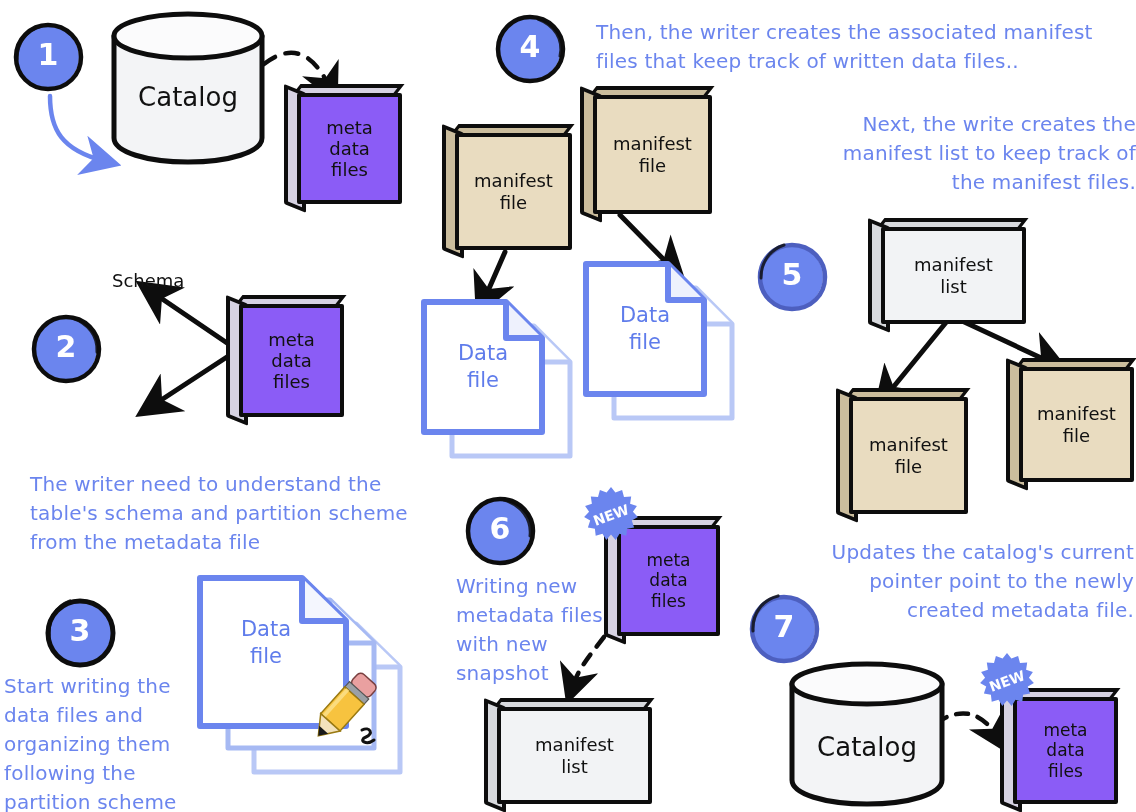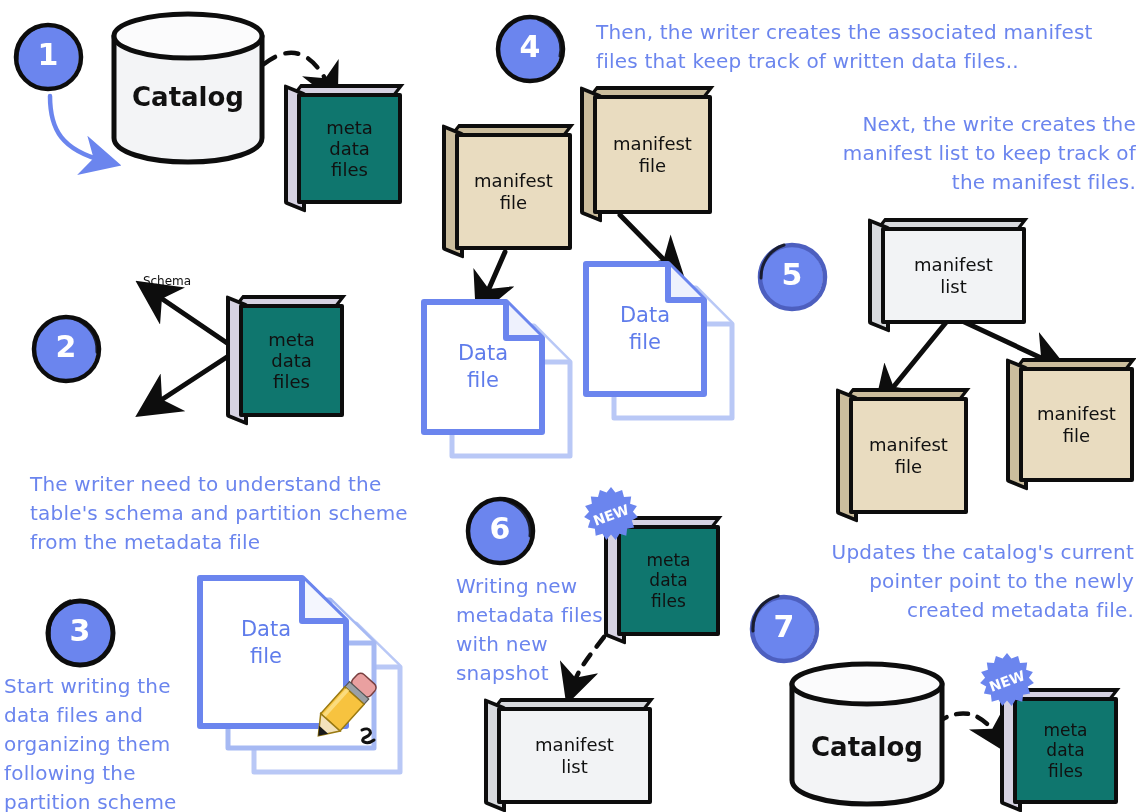--- a/index.html
+++ b/index.html
@@ -27,21 +27,21 @@
     font-family:"DejaVu Sans", sans-serif;
     font-size:20px;line-height:29px;font-weight:400;
     letter-spacing:.2px;white-space:pre-line;
   }
   .note.center{text-align:right;}
 
   
   .blab{
     position:absolute;color:#111111;
     font-family:"DejaVu Sans", sans-serif;
-    font-size:12px;line-height:22px;text-align:center;white-space:pre-line;
+    font-size:18px;line-height:22px;text-align:left;white-space:pre-line;
   }
 
   
   .book{position:absolute;}
   .book .face{
     position:absolute;left:13px;top:9px;right:0;bottom:0;
     border:4px solid #0d0d0d;border-radius:2px;
     display:flex;align-items:center;justify-content:center;
     text-align:center;color:#111;line-height:1.18;
     font-family:"DejaVu Sans", sans-serif;
@@ -50,42 +50,42 @@
   .book .spine{
     position:absolute;left:0;top:0;width:22px;height:100%;
     background:#cfc8b6;border:4px solid #0d0d0d;border-radius:2px;
     box-sizing:border-box;transform:skewY(22deg);transform-origin:top left;
   }
   .book .top{
     position:absolute;left:4px;top:0;right:10px;height:16px;
     background:#cfc8b6;border:4px solid #0d0d0d;box-sizing:border-box;
     transform:skewX(-38deg);transform-origin:bottom left;
   }
-  .book.meta .face{background:#0f766e;}
+  .book.meta .face{background:#8b5cf6;}
   .book.meta .spine,.book.meta .top{background:#d6d2e2;}
   .book.manifest .face{background:#e9dcc0;}
   .book.manifest .spine,.book.manifest .top{background:#cbbd9d;}
   .book.mlist .face{background:#f2f3f5;}
   .book.mlist .spine,.book.mlist .top{background:#d8dade;}
 
   
   .doc{position:absolute;}
   .doc svg{display:block;overflow:visible;}
   .doc .dlabel{
     position:absolute;color:#5f7ceb;text-align:center;
     font-family:"DejaVu Sans", sans-serif;
     font-size:21px;line-height:27px;white-space:pre-line;
     width:100%;
   }
 
   
   .cyl{position:absolute;}
   .cyl .lbl{
     position:absolute;width:100%;text-align:center;color:#111;
-    font-family:"DejaVu Sans", sans-serif;font-size:26px;font-weight:bold;
+    font-family:"DejaVu Sans", sans-serif;font-size:26px;
   }
 
   
   .newbadge{position:absolute;width:58px;height:58px;z-index:9;}
   .newbadge .txt{
     position:absolute;left:0;top:0;width:58px;height:58px;
     display:flex;align-items:center;justify-content:center;
     color:#fff;font-size:14px;font-weight:700;
     font-family:"DejaVu Sans", sans-serif;
     transform:rotate(-20deg);

